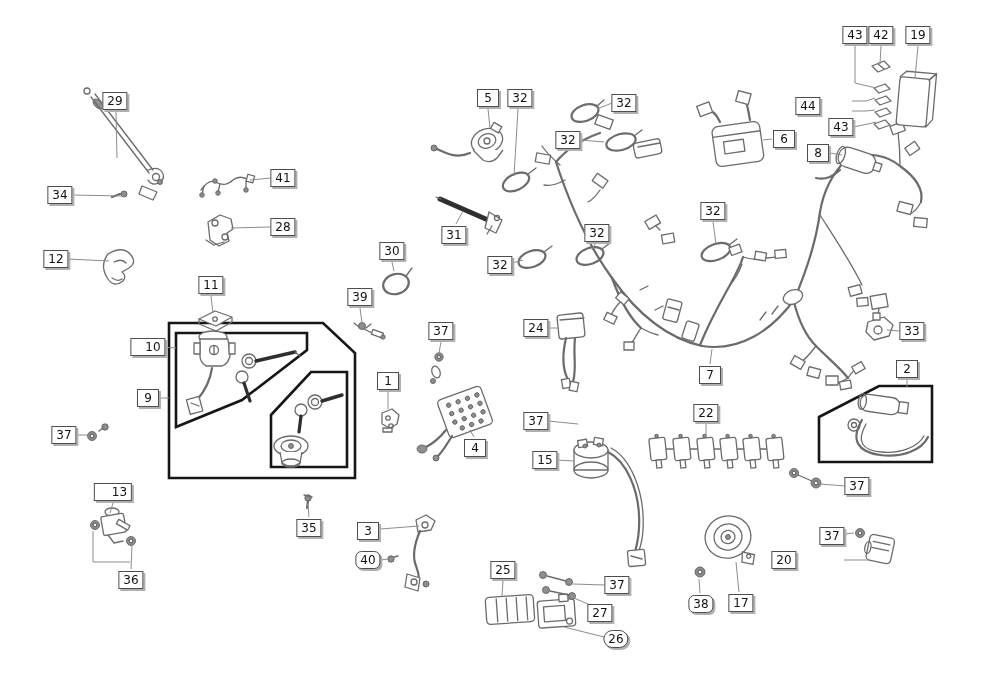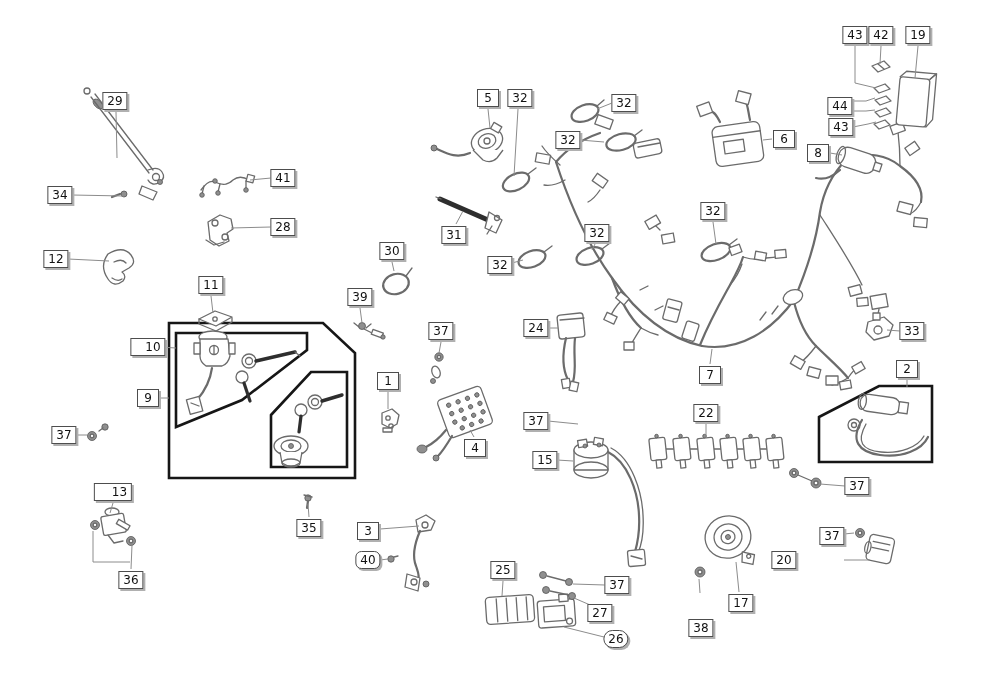--- a/index.html
+++ b/index.html
@@ -567,21 +567,21 @@
     <div class="callout" style="left: 568px; top: 140px;">32</div>
     <div class="callout" style="left: 454px; top: 235px;">31</div>
     <div class="callout" style="left: 500px; top: 265px;">32</div>
     <div class="callout" style="left: 597px; top: 233px;">32</div>
     <div class="callout" style="left: 713px; top: 211px;">32</div>
     <div class="callout" style="left: 784px; top: 139px;">6</div>
     <div class="callout" style="left: 818px; top: 153px;">8</div>
     <div class="callout" style="left: 855px; top: 35px;">43</div>
     <div class="callout" style="left: 881px; top: 35px;">42</div>
     <div class="callout" style="left: 918px; top: 35px;">19</div>
-    <div class="callout" style="left: 840px; top: 106px;">44</div>
+    <div class="callout" style="left: 808px; top: 106px;">44</div>
     <div class="callout" style="left: 841px; top: 127px;">43</div>
     <div class="callout" style="left: 536px; top: 328px;">24</div>
     <div class="callout" style="left: 710px; top: 375px;">7</div>
     <div class="callout" style="left: 912px; top: 331px;">33</div>
     <div class="callout" style="left: 907px; top: 369px;">2</div>
     <div class="callout" style="left: 475px; top: 448px;">4</div>
     <div class="callout" style="left: 64px; top: 435px;">37</div>
     <div class="callout" style="left: 441px; top: 331px;">37</div>
     <div class="callout" style="left: 388px; top: 381px;">1</div>
     <div class="callout" style="left: 536px; top: 421px;">37</div>
@@ -590,17 +590,17 @@
     <div class="callout" style="left: 857px; top: 486px;">37</div>
     <div class="callout" style="left: 113px; top: 492px; padding-left: 17px;">13</div>
     <div class="callout" style="left: 131px; top: 580px;">36</div>
     <div class="callout" style="left: 309px; top: 528px;">35</div>
     <div class="callout" style="left: 368px; top: 531px;">3</div>
     <div class="callout" style="left: 368px; top: 560px; border-radius: 6px;">40</div>
     <div class="callout" style="left: 503px; top: 570px;">25</div>
     <div class="callout" style="left: 617px; top: 585px;">37</div>
     <div class="callout" style="left: 600px; top: 613px;">27</div>
     <div class="callout" style="left: 616px; top: 639px; border-radius: 9px;">26</div>
-    <div class="callout" style="left: 701px; top: 628px;">38</div>
+    <div class="callout" style="left: 701px; top: 604px; border-radius: 6px;">38</div>
     <div class="callout" style="left: 741px; top: 603px;">17</div>
     <div class="callout" style="left: 832px; top: 536px;">37</div>
     <div class="callout" style="left: 784px; top: 560px;">20</div>
   </div>
 
 </body></html>

